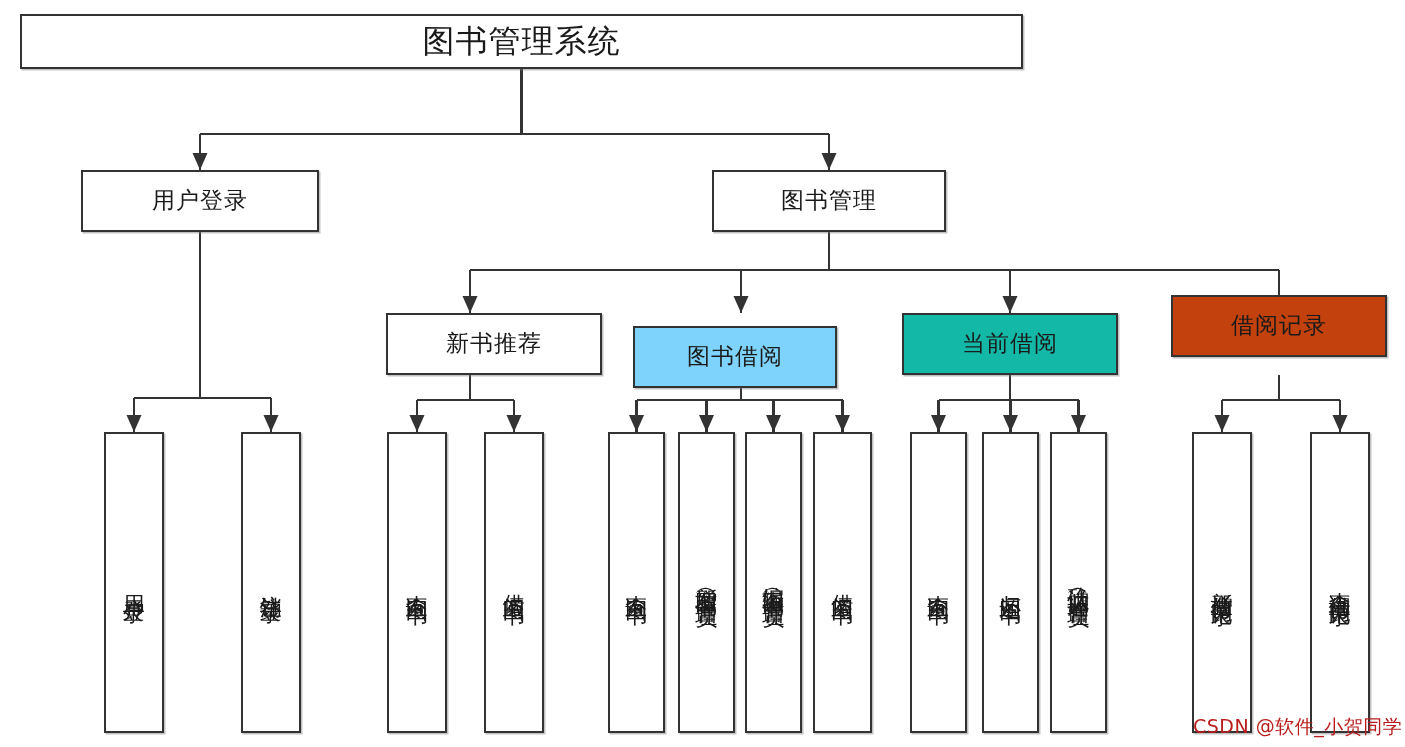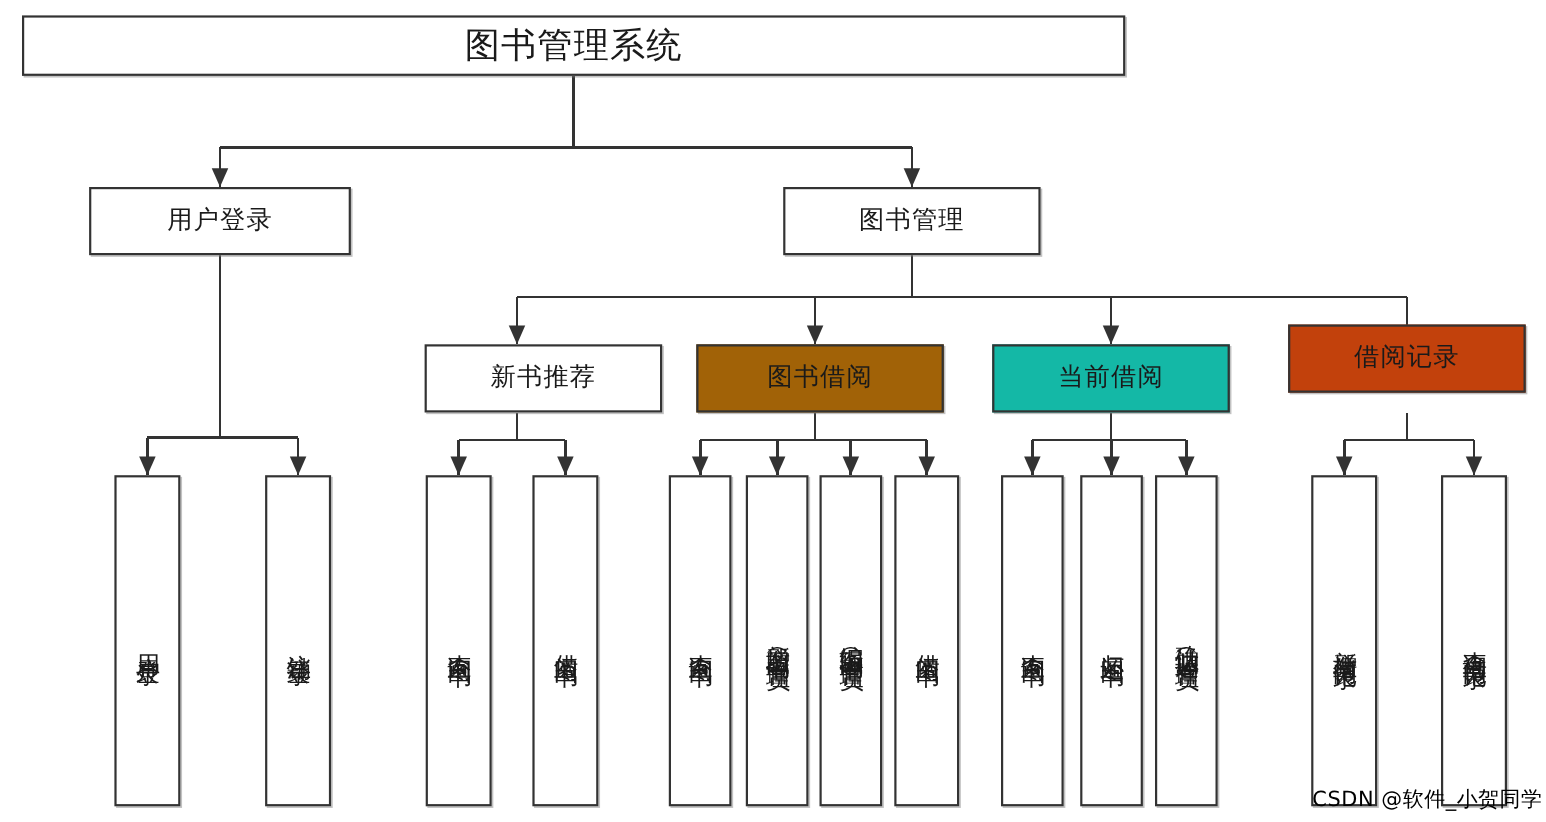--- a/index.html
+++ b/index.html
@@ -135,21 +135,21 @@
       </div>
       <div class="node horiz" style="left: 81px; top: 170px; width: 238px; height: 62px; border-color: rgb(51, 51, 51); background: rgb(255, 255, 255); color: rgb(26, 26, 26);">
         <span class="lbl">用户登录</span>
       </div>
       <div class="node horiz" style="left: 712px; top: 170px; width: 234px; height: 62px; border-color: rgb(51, 51, 51); background: rgb(255, 255, 255); color: rgb(26, 26, 26);">
         <span class="lbl">图书管理</span>
       </div>
       <div class="node horiz" style="left: 362px; top: 313px; width: 216px; height: 62px; border-color: rgb(51, 51, 51); background: rgb(255, 255, 255); color: rgb(26, 26, 26); margin-left: 24px;">
         <span class="lbl">新书推荐</span>
       </div>
-      <div class="node horiz" style="left: 633px; top: 313px; width: 225px; height: 62px; border-color: rgb(51, 51, 51); background: #a16207; color: rgb(26, 26, 26);">
+      <div class="node horiz" style="left: 633px; top: 326px; width: 204px; height: 62px; border-color: rgb(51, 51, 51); background: #7dd3fc; color: rgb(26, 26, 26);">
         <span class="lbl">图书借阅</span>
       </div>
       <div class="node horiz" style="left: 902px; top: 313px; width: 216px; height: 62px; border-color: rgb(51, 51, 51); background: #14b8a6; color: rgb(26, 26, 26);">
         <span class="lbl">当前借阅</span>
       </div>
       <div class="node horiz" style="left: 1171px; top: 295px; width: 216px; height: 62px; border-color: rgb(51, 51, 51); background: #c2410c; color: rgb(26, 26, 26);">
         <span class="lbl">借阅记录</span>
       </div>
       <div class="node vert" style="left: 104px; top: 432px; width: 60px; height: 301px; border-color: rgb(51, 51, 51); background: rgb(255, 255, 255); color: rgb(26, 26, 26);">
         <span class="lbl">用户登录</span>
@@ -184,14 +184,14 @@
       <div class="node vert" style="left: 1050px; top: 432px; width: 57px; height: 301px; border-color: rgb(51, 51, 51); background: rgb(255, 255, 255); color: rgb(26, 26, 26);">
         <span class="lbl">确认归还（管理员）</span>
       </div>
       <div class="node vert" style="left: 1192px; top: 432px; width: 60px; height: 301px; border-color: rgb(51, 51, 51); background: rgb(255, 255, 255); color: rgb(26, 26, 26);">
         <span class="lbl">新增借阅记录</span>
       </div>
       <div class="node vert" style="left: 1310px; top: 432px; width: 60px; height: 301px; border-color: rgb(51, 51, 51); background: rgb(255, 255, 255); color: rgb(26, 26, 26);">
         <span class="lbl">查询借阅记录</span>
       </div>
     </div>
-  <div class="watermark" style="left: 1193px; top: 714px; color: #000000;">CSDN @软件_小贺同学</div>
+  <div class="watermark" style="left: 1193px; top: 714px; color: #b91c1c;">CSDN @软件_小贺同学</div>
 </div>
 
 </body></html>

